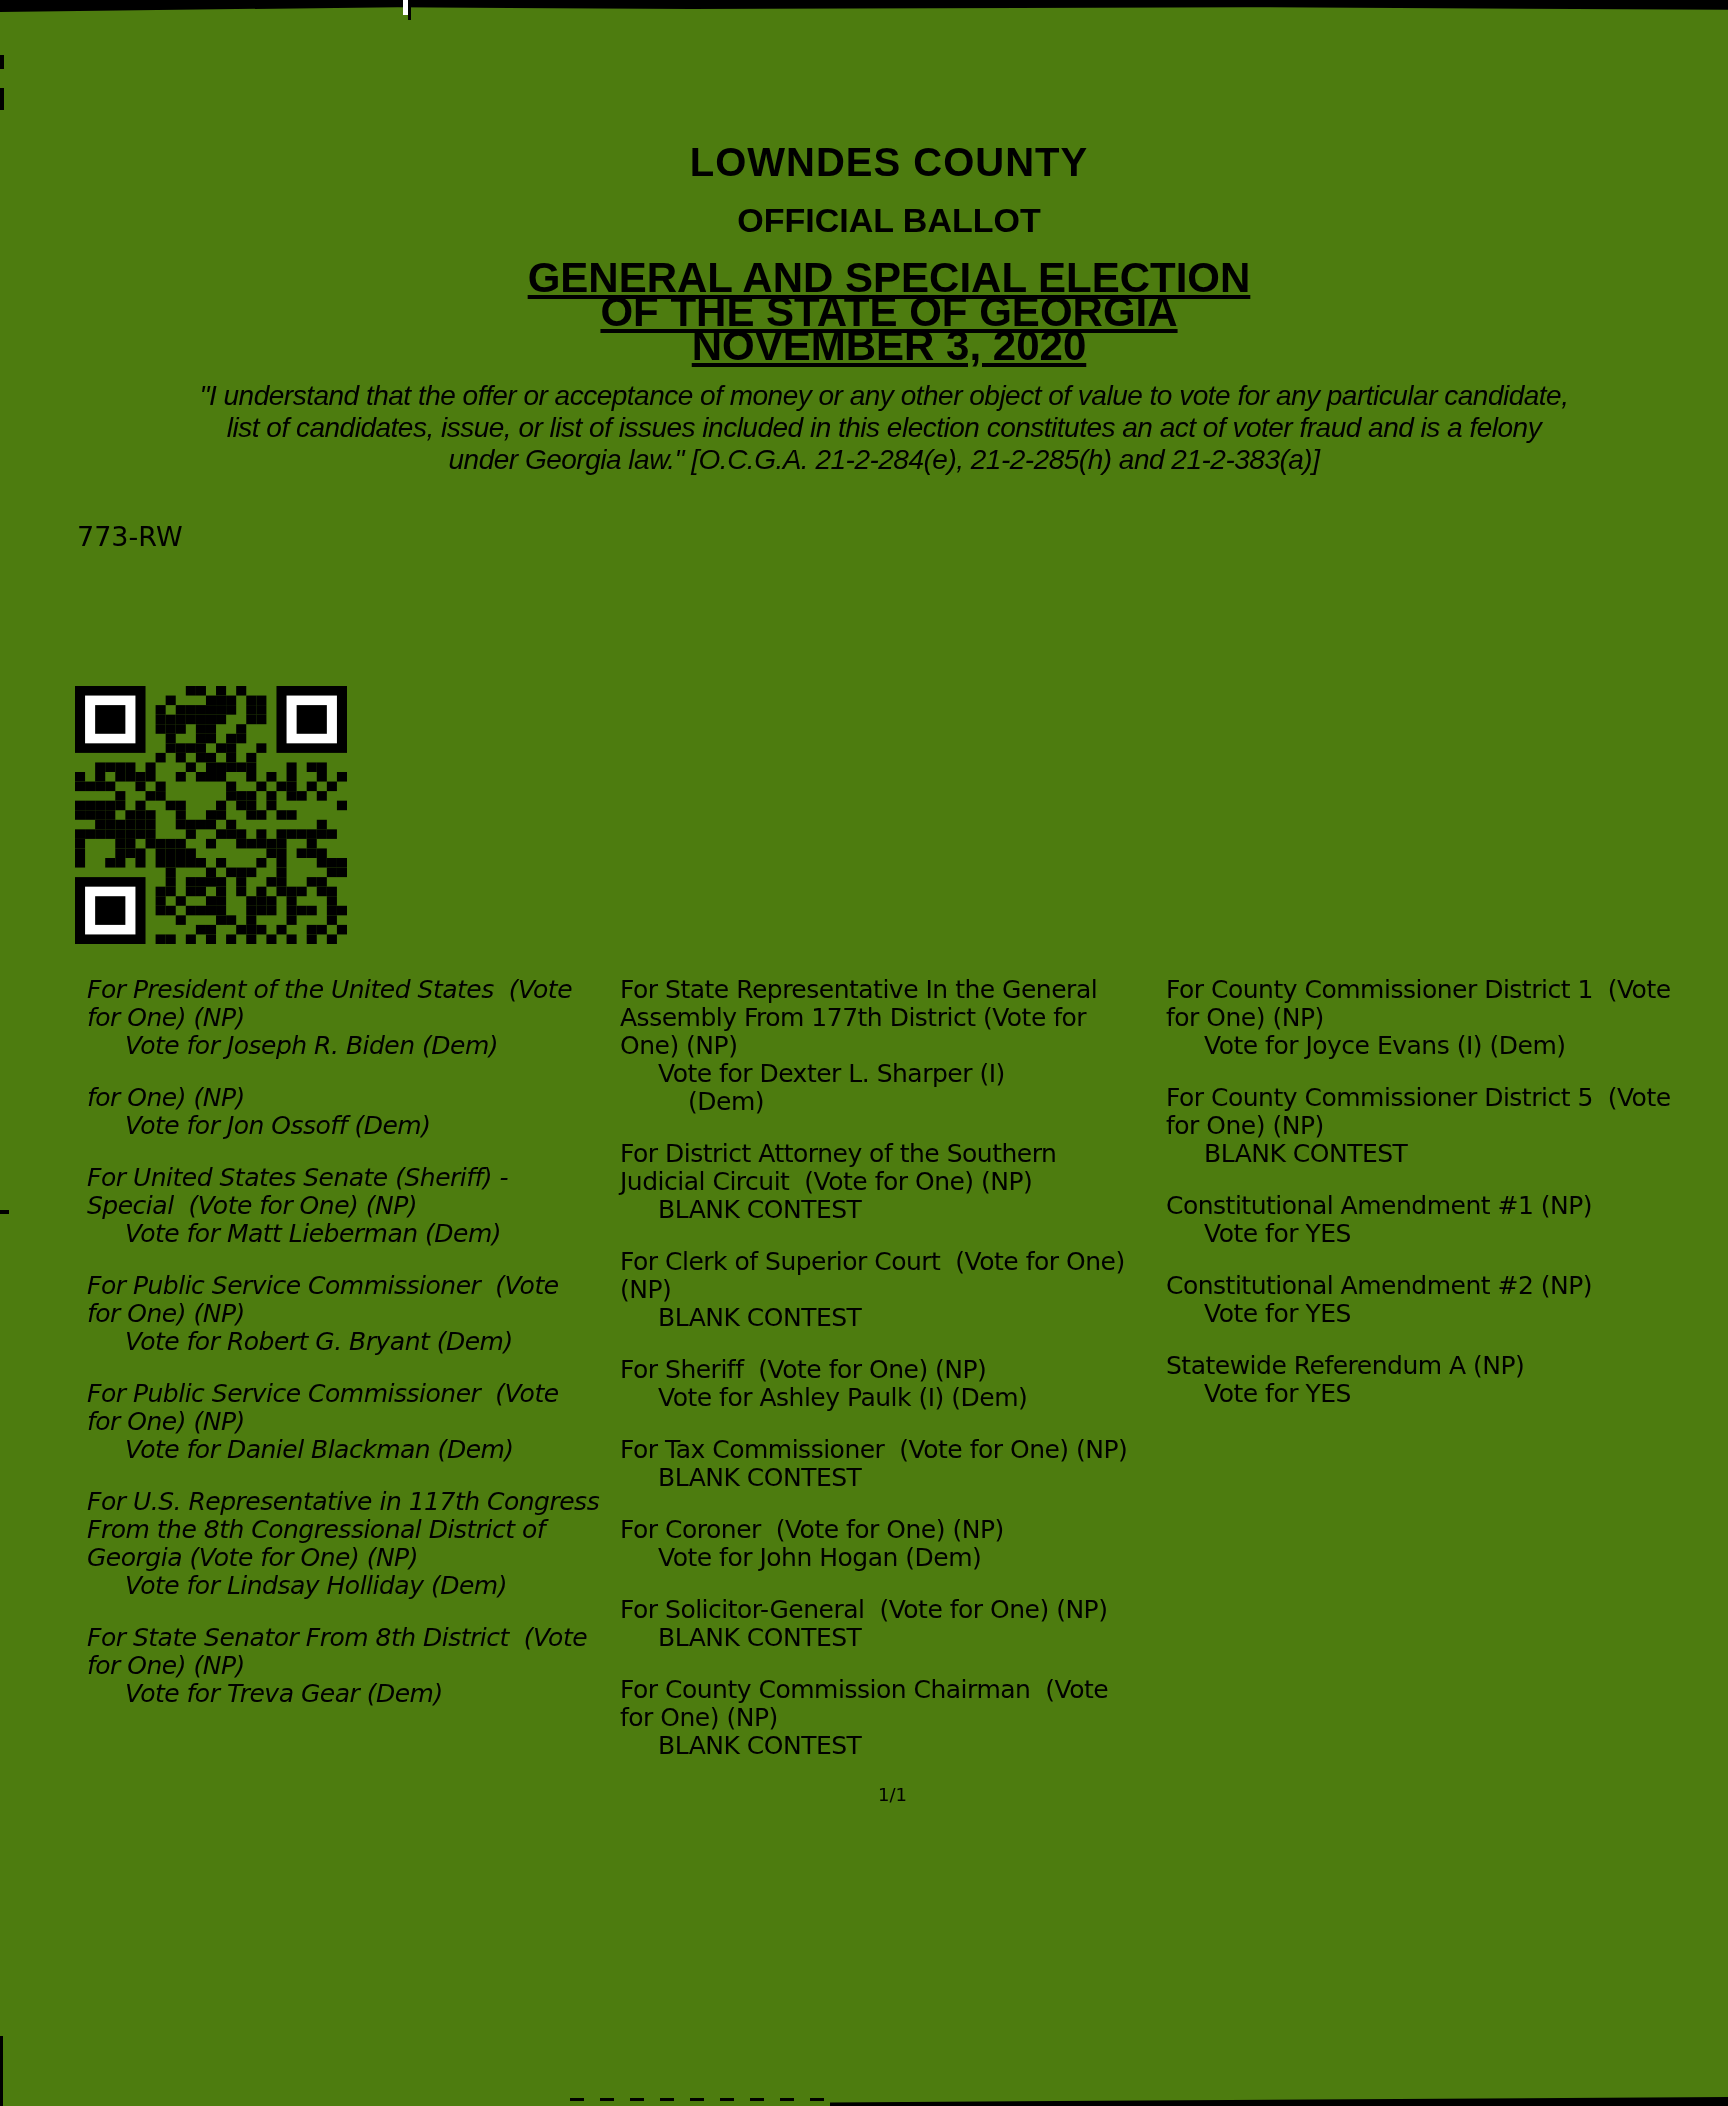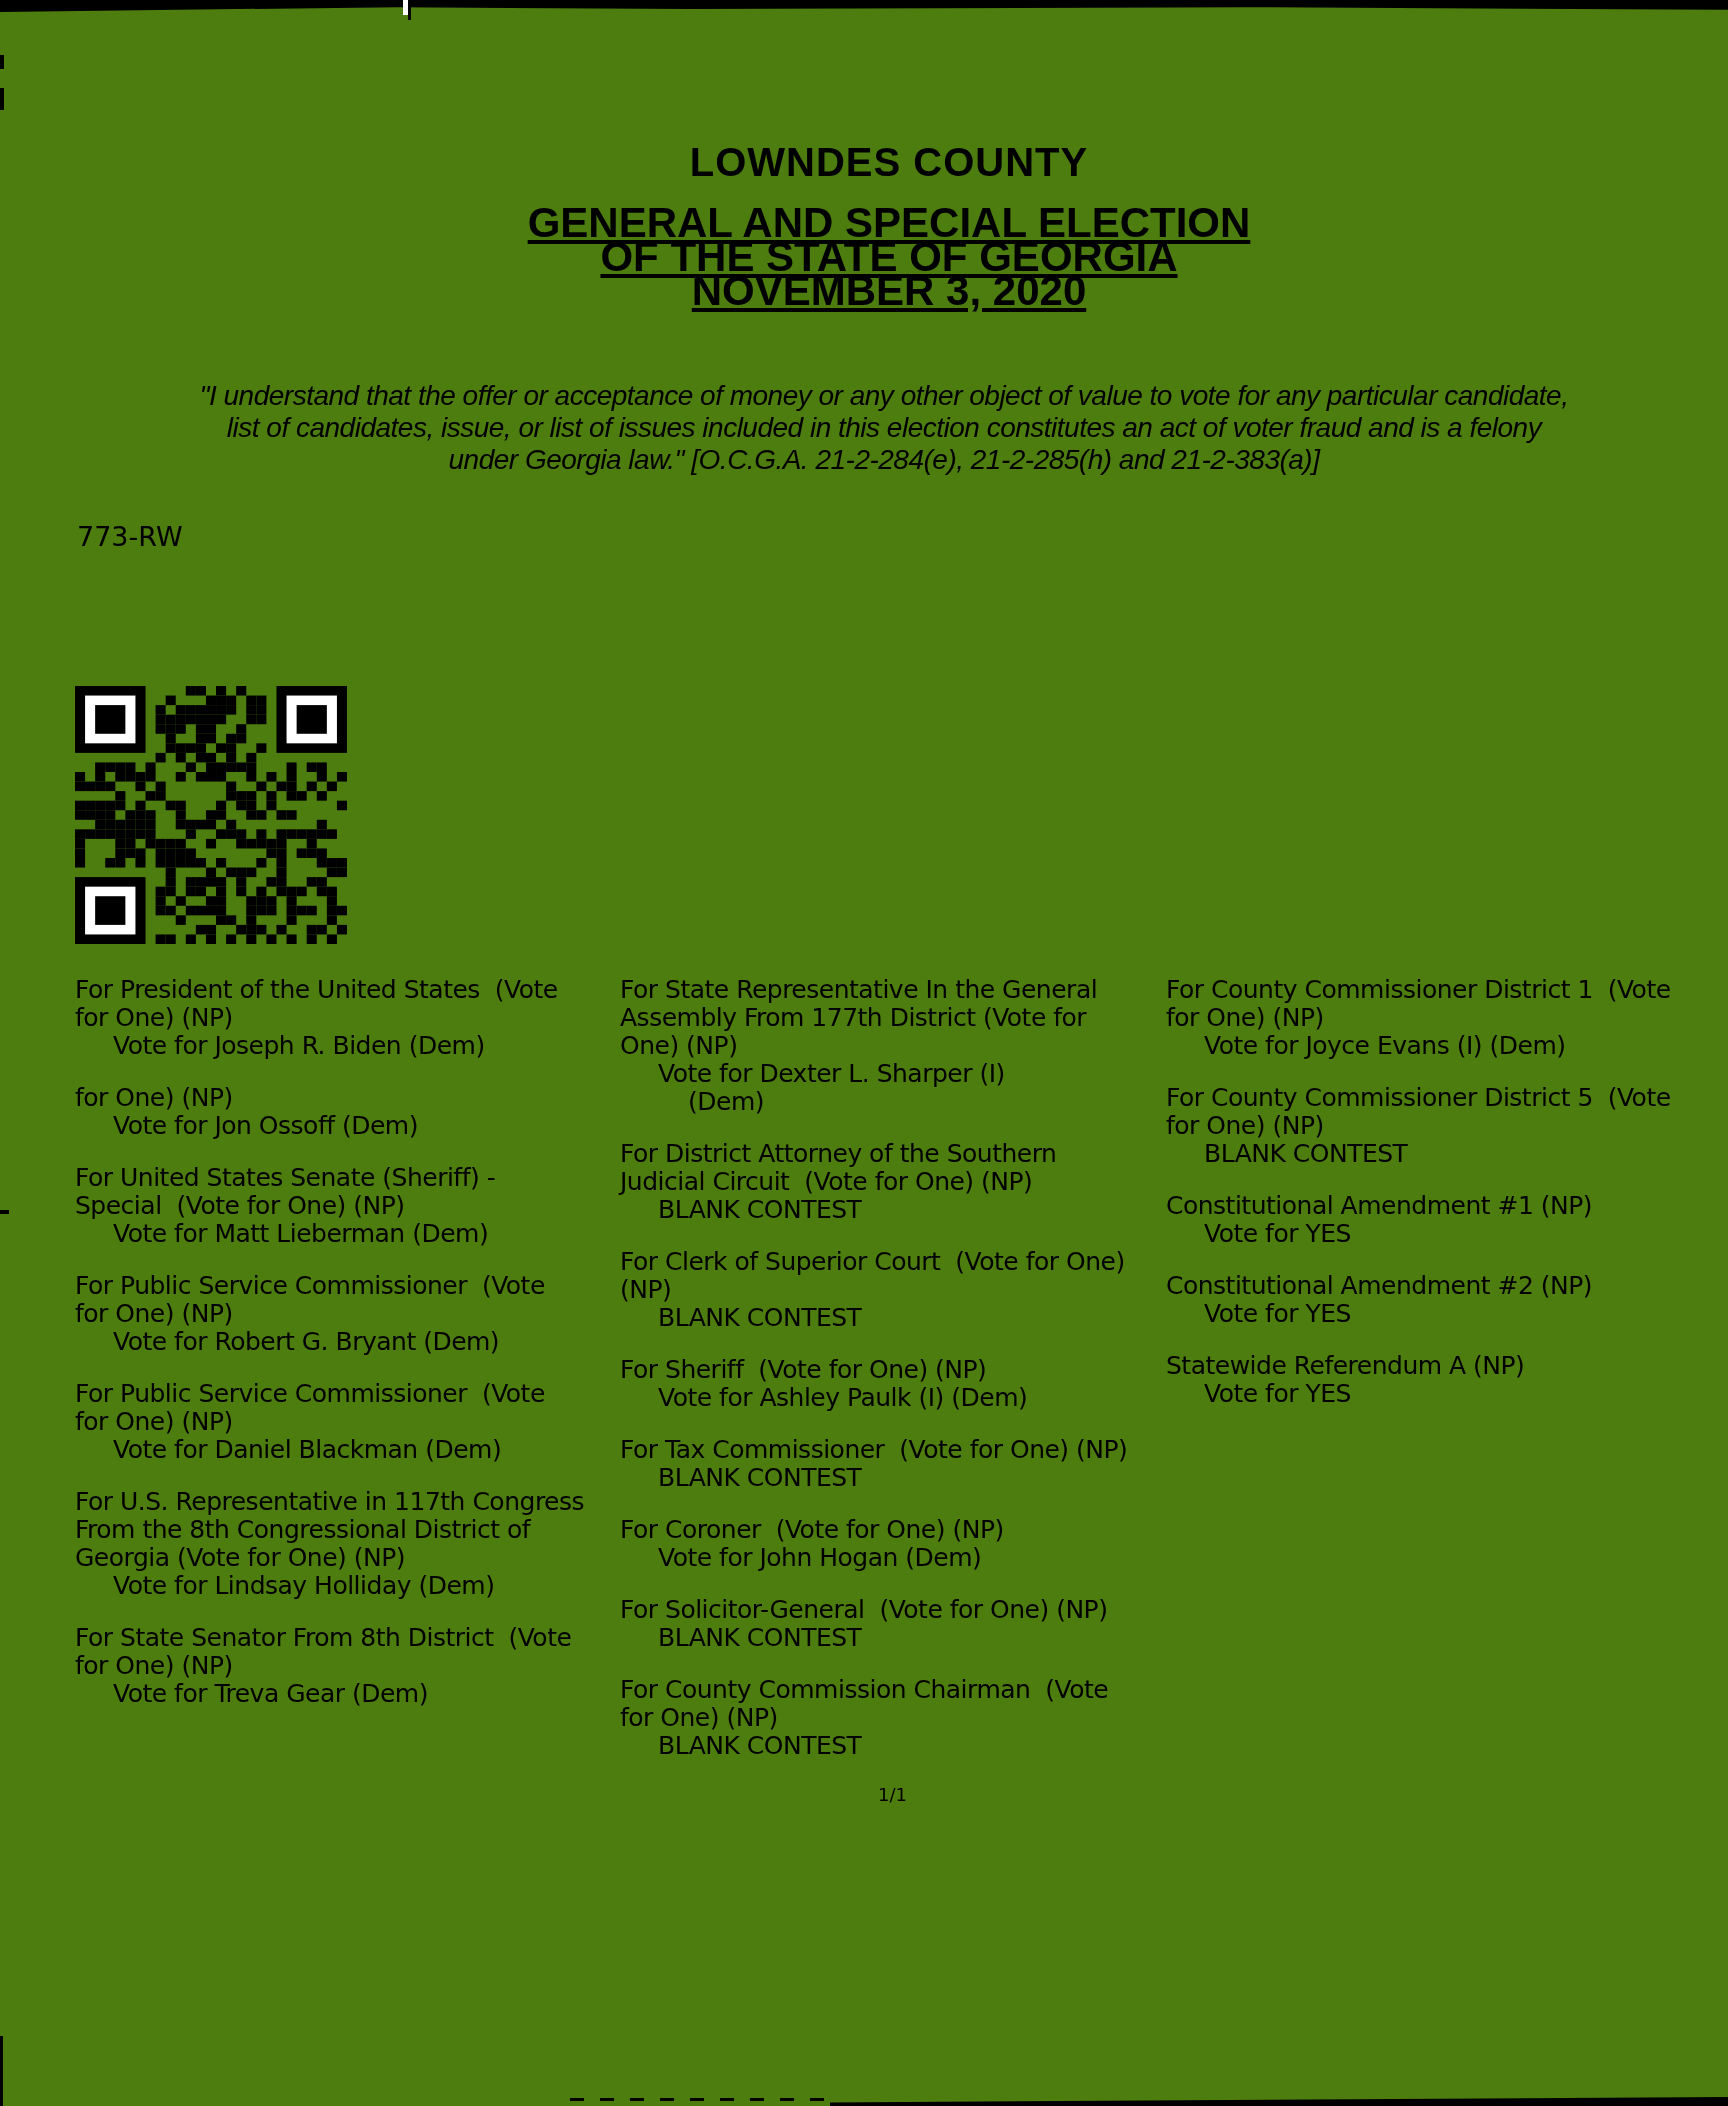--- a/index.html
+++ b/index.html
@@ -28,21 +28,21 @@
   
   #disclaimer{position:absolute;left:40px;width:1688px;top:380px;text-align:center;
               font-family:"Liberation Sans",sans-serif;font-style:italic;font-size:28px;
               line-height:32px;letter-spacing:-0.5px;}
   
   #ballot-code{position:absolute;left:77px;top:521px;font-size:27px;}
   #qr{position:absolute;left:75px;top:686px;width:272px;height:258px;}
   #qr svg{display:block;width:272px;height:258px;}
   
   .col{position:absolute;top:976px;font-size:25px;letter-spacing:-0.5px;}
-  #col-0{left:75px;width:546px;}
+  #col-0{left:87px;width:546px;font-style:italic;}
   #col-1{left:620px;width:547px;}
   #col-2{left:1166px;width:562px;}
   .block{margin-bottom:24px;}
   .bline{line-height:28px;white-space:pre;}
   .ind1{padding-left:38px;}
   .ind2{padding-left:68px;}
   
   #page-number{position:absolute;left:878px;top:1784px;font-size:18px;}
 </style>
 </head>
@@ -55,20 +55,21 @@
   <div class="art" id="art-top-tick"></div>
   <div class="art" id="art-left-tick1"></div>
   <div class="art" id="art-left-tick2"></div>
   <div class="art" id="art-left-mid"></div>
   <div class="art" id="art-left-bottom"></div>
   <div style="position:absolute;" id="art-bottom-dashes"></div>
   <div class="art" id="art-bottom-solid"></div>
 
   <div id="header">
     <div id="county-title">LOWNDES COUNTY</div>
+    <div id="ballot-type">OFFICIAL BALLOT</div>
     <div id="election-lines">
       <div>GENERAL AND SPECIAL ELECTION</div>
       <div>OF THE STATE OF GEORGIA</div>
       <div>NOVEMBER 3, 2020</div>
     </div>
   </div>
 
   <div id="disclaimer">
     <div>"I understand that the offer or acceptance of money or any other object of value to vote for any particular candidate,</div>
     <div>list of candidates, issue, or list of issues included in this election constitutes an act of voter fraud and is a felony</div>

